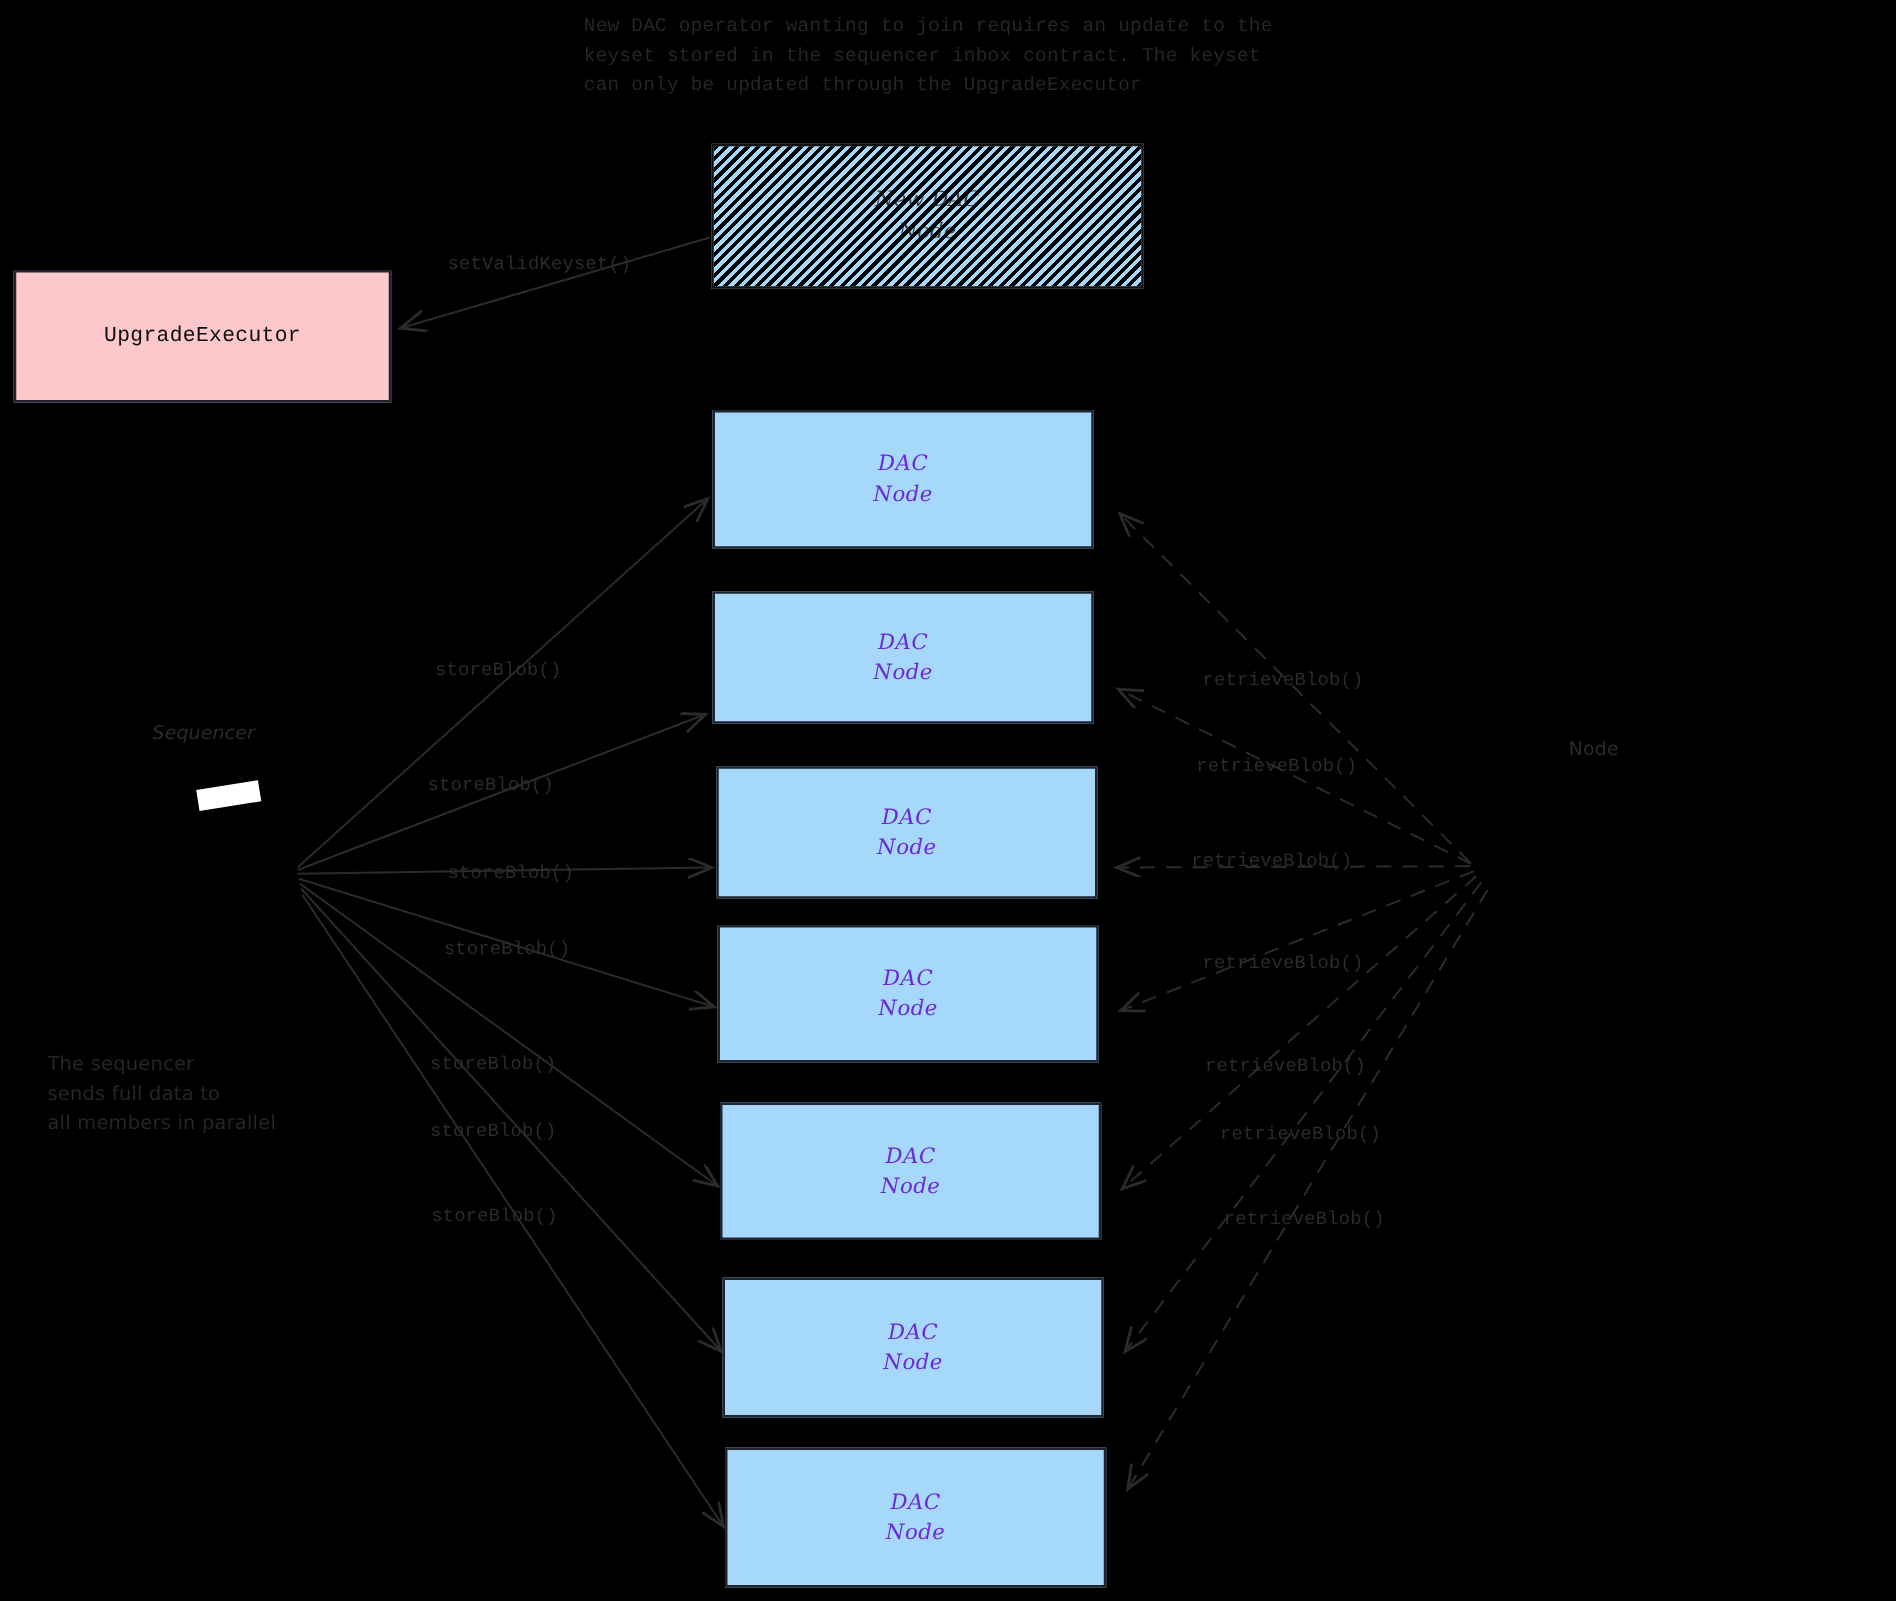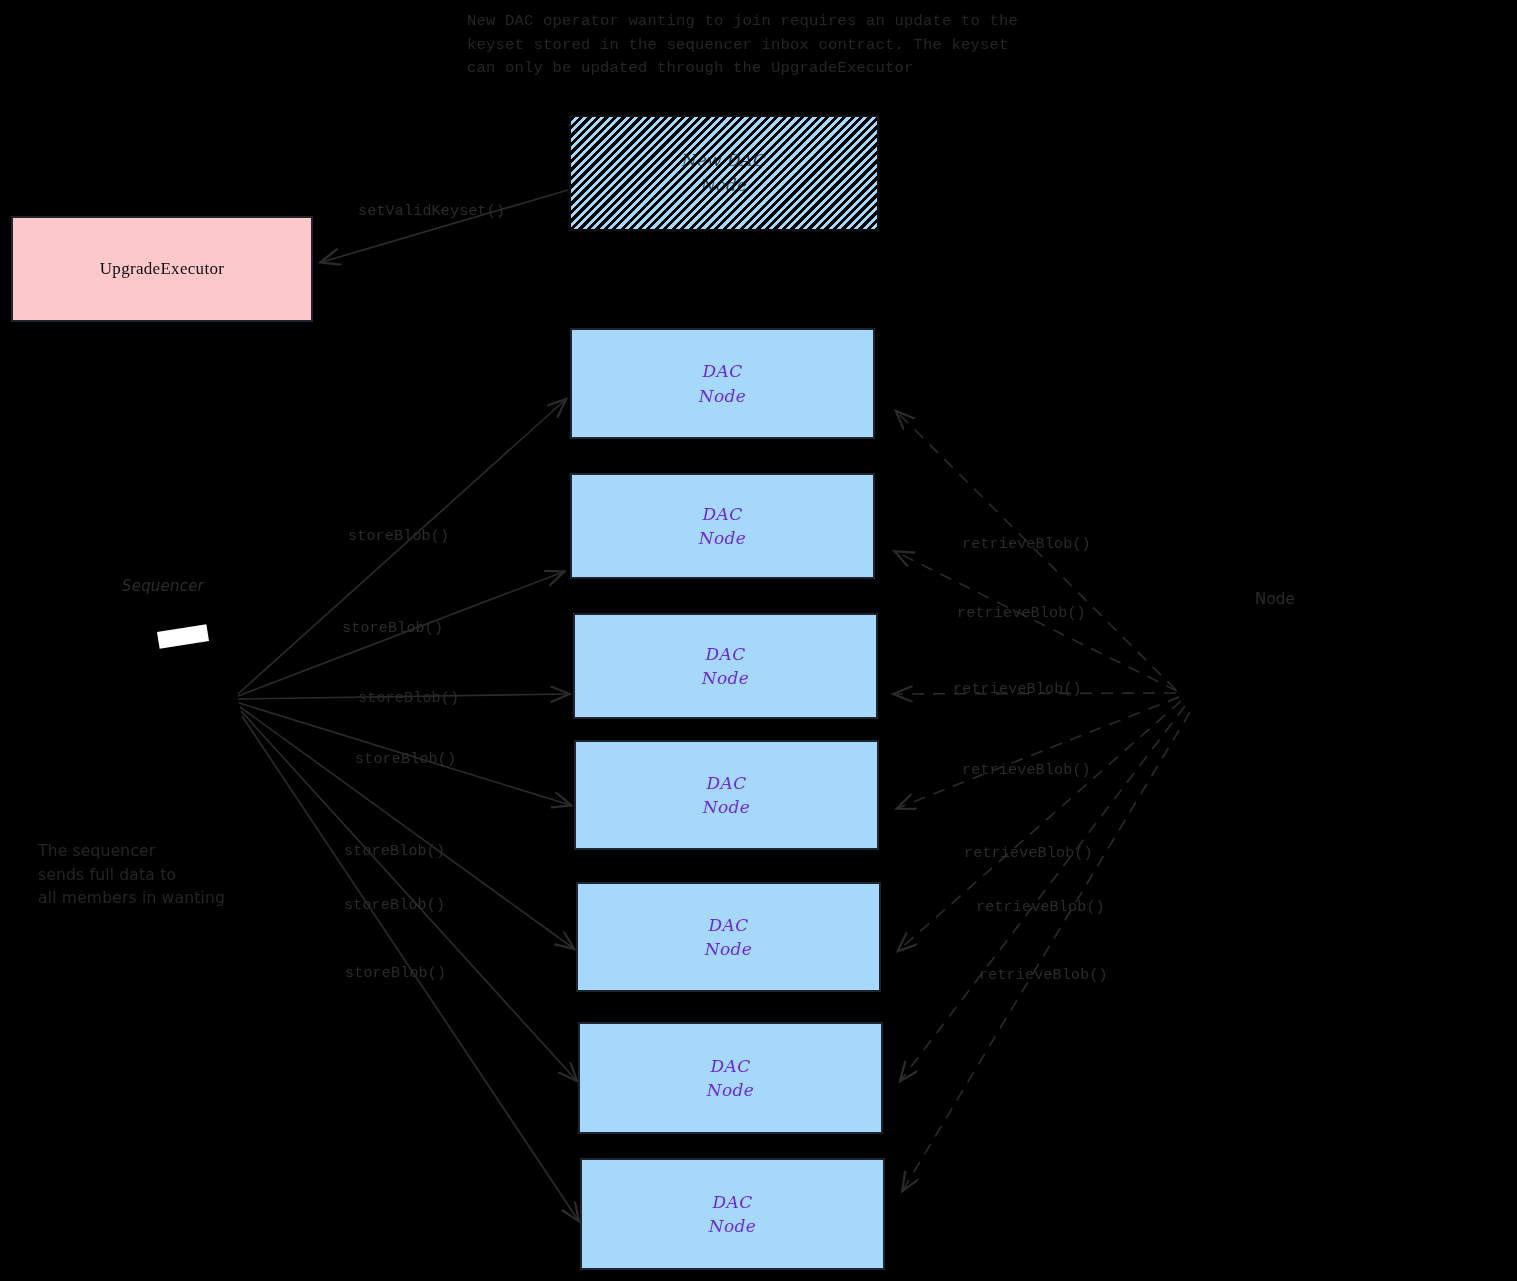--- a/index.html
+++ b/index.html
@@ -48,30 +48,30 @@
     width: 302px;
     height: 106px;
     background: #fcc8cb;
     border: 2px solid #1f2430;
     box-sizing: border-box;
     display: flex;
     align-items: center;
     justify-content: center;
   }
   .upgrade-label {
-    font-family: Liberation Serif, serif;
+    font-family: Liberation Mono, monospace;
     font-size: 17px;
     color: #0d0d0d;
     letter-spacing: .3px;
   }
   .hatch-box {
     position: absolute;
     left: 569px;
     top: 115px;
-    width: 310px;
+    width: 346px;
     height: 116px;
     border: 2px solid #101010;
     box-sizing: border-box;
     background-color: #a6d8fc;
     background-image: repeating-linear-gradient(
       135deg,
       #000 0px, #000 3px,
       #a6d8fc 3px, #a6d8fc 6px
     );
     display: flex;
@@ -172,21 +172,21 @@
 
   <div class="edge-label" style="left:358px; top:203px;">setValidKeyset()</div>
 
   <div class="actor-label" style="left:122px; top:577px;font-style:italic;">Sequencer</div>
   <div class="seq-plate"></div>
 
   <div class="actor-label" style="left:1255px; top:590px;">Node</div>
 
   <div class="note" style="left:38px; top:840px;">The sequencer
 sends full data to
-all members in wanting</div>
+all members in parallel</div>
 
   <div class="node-box" style="left:570px; top:328px; width:305px; height:111px;">
     <div class="node-label">DAC</div>
     <div class="node-label">Node</div>
   </div>
 
   <div class="node-box" style="left:570px; top:473px; width:305px; height:106px;">
     <div class="node-label">DAC</div>
     <div class="node-label">Node</div>
   </div>

